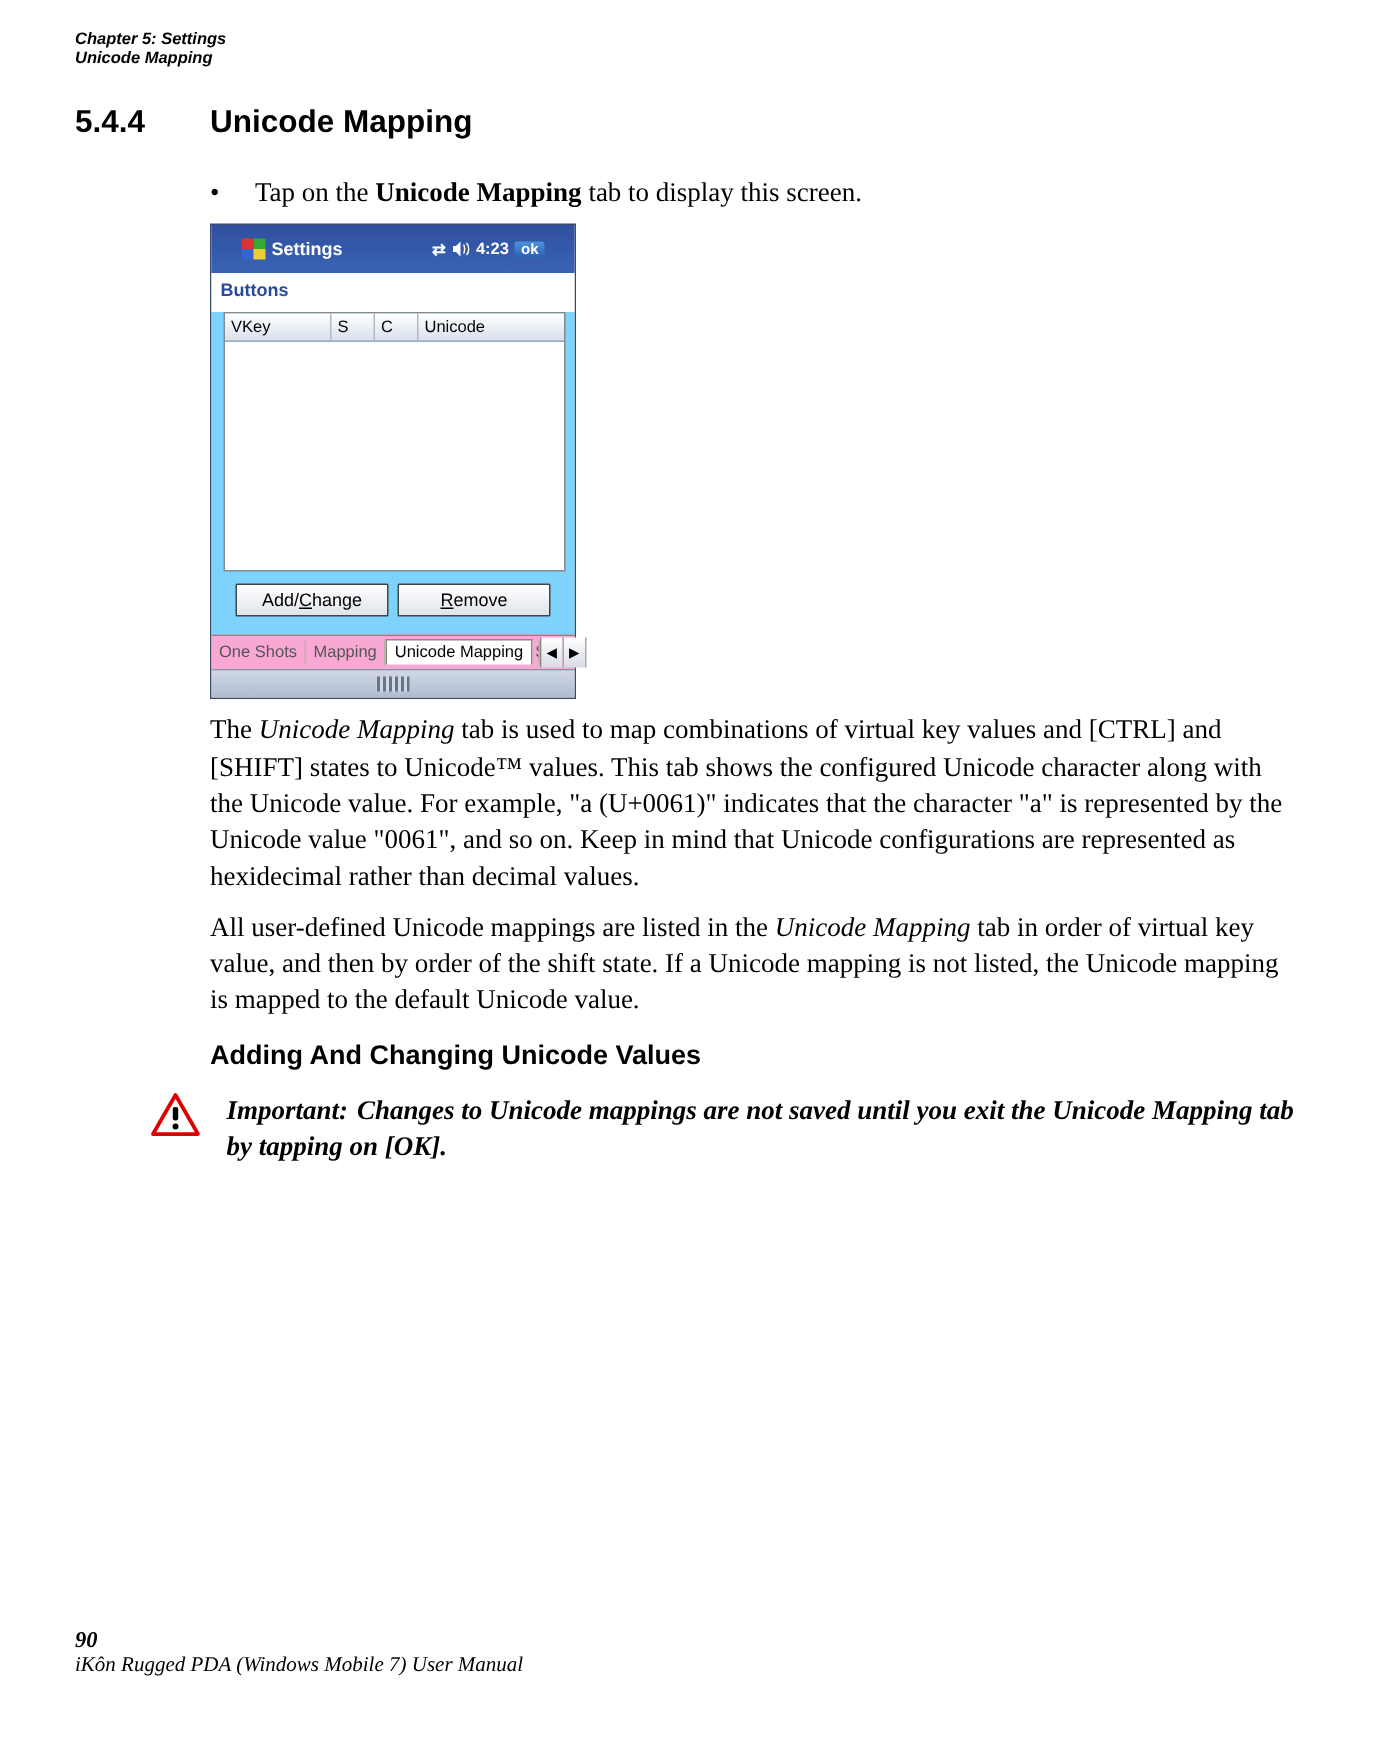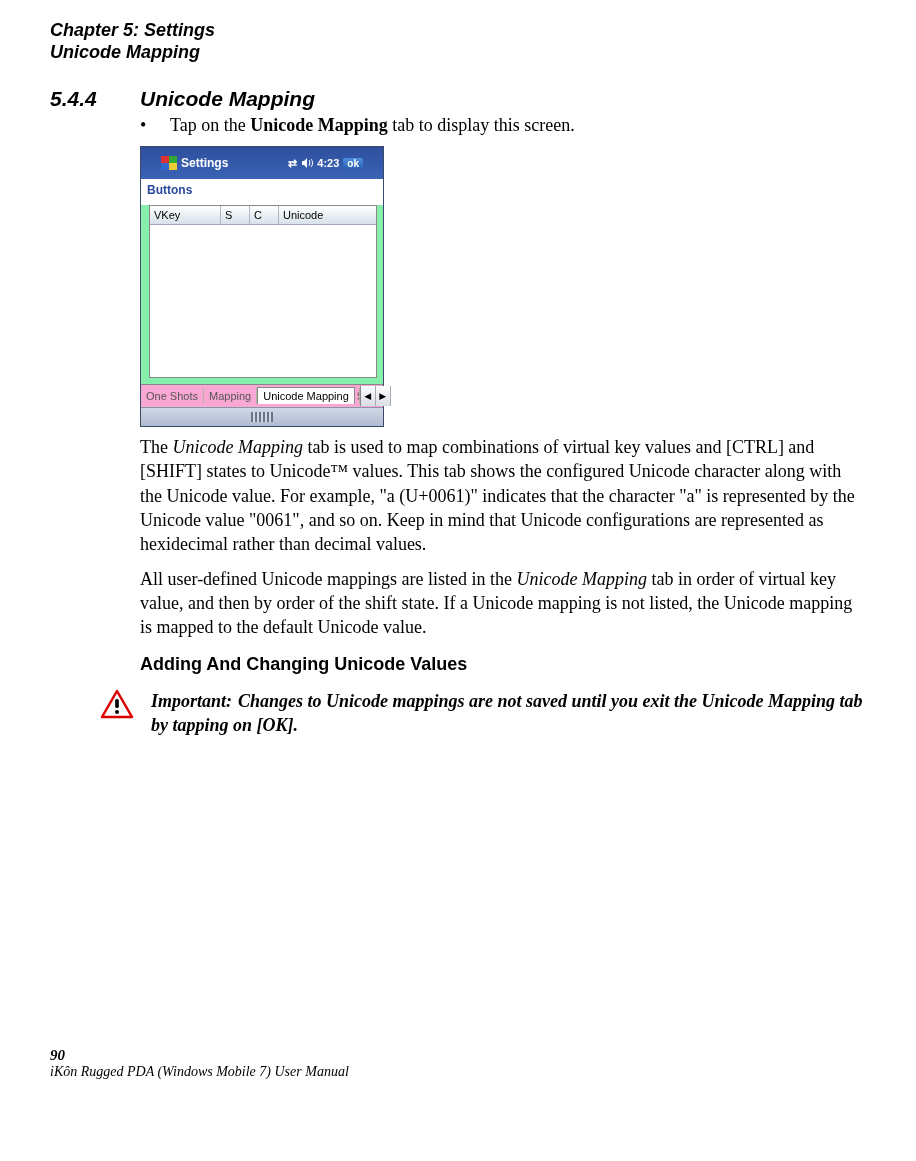--- a/index.html
+++ b/index.html
@@ -11,30 +11,29 @@
     width: 916px;
     background: #fff;
   }
   .page {
     padding: 20px 50px 20px 50px;
   }
   .header-left {
     font-family: "Trebuchet MS", Arial, sans-serif;
     font-style: italic;
     font-weight: bold;
-    font-size: 18px;
+    font-size: 11px;
     line-height: 1.2;
     margin-bottom: 24px;
   }
   .section-number-row {
     display: flex;
     align-items: center;
-    margin-bottom: 4px;
+    margin-bottom: 24px;
     margin-top: 10px;
-    font-style: italic;
   }
   .section-num {
     font-family: "Trebuchet MS", Arial, sans-serif;
     font-weight: bold;
     font-size: 21px;
     width: 90px;
   }
   .section-title {
     font-family: "Trebuchet MS", Arial, sans-serif;
     font-weight: bold;
@@ -139,21 +138,21 @@
   }
   .ss-subtitle {
     color: #2a4a9a;
     font-weight: bold;
     padding: 4px 6px 8px 6px;
     font-size: 12px;
     background: #fff;
   }
   .ss-content {
     padding: 0 8px 6px 8px;
-    background: #86efac;
+    background: #7dd3fc;
   }
   .ss-table {
     border: 1px solid #888;
     width: 100%;
   }
   .ss-thead {
     display: flex;
     background: linear-gradient(to bottom, #fff, #d8e0ea);
     border-bottom: 1px solid #a0a8b8;
     height: 18px;
@@ -295,20 +294,28 @@
       <div class="ss-content">
         <div class="ss-table">
           <div class="ss-thead">
             <div class="ss-th th-vkey">VKey</div>
             <div class="ss-th th-s">S</div>
             <div class="ss-th th-c">C</div>
             <div class="ss-th th-uni">Unicode</div>
           </div>
           <div class="ss-listbody"></div>
         </div>
+        <div class="ss-btnrow">
+          <div class="ss-btn">
+            <span>Add/</span><span class="u">C</span><span>hange</span>
+          </div>
+          <div class="ss-btn">
+            <span class="u">R</span><span>emove</span>
+          </div>
+        </div>
       </div>
       <div class="ss-tabs">
         <div class="ss-tab">One Shots</div>
         <div class="ss-tab">Mapping</div>
         <div class="ss-tab active">Unicode Mapping</div>
         <div class="ss-tabpartial">S</div>
         <div class="ss-tabarrows">
           <div class="ss-tabarrow">◀</div>
           <div class="ss-tabarrow">▶</div>
         </div>

